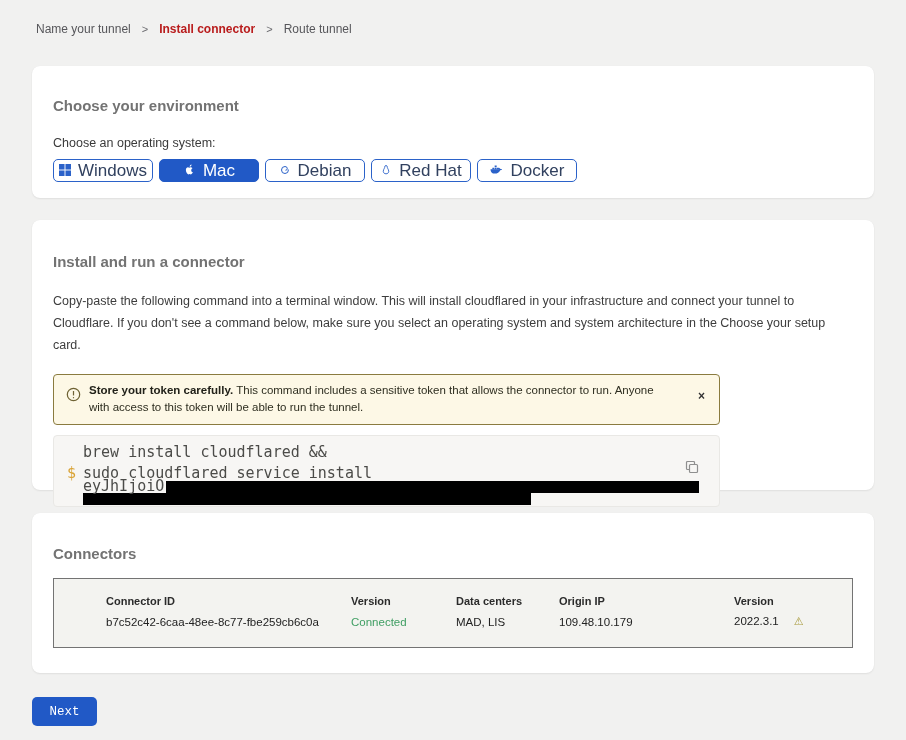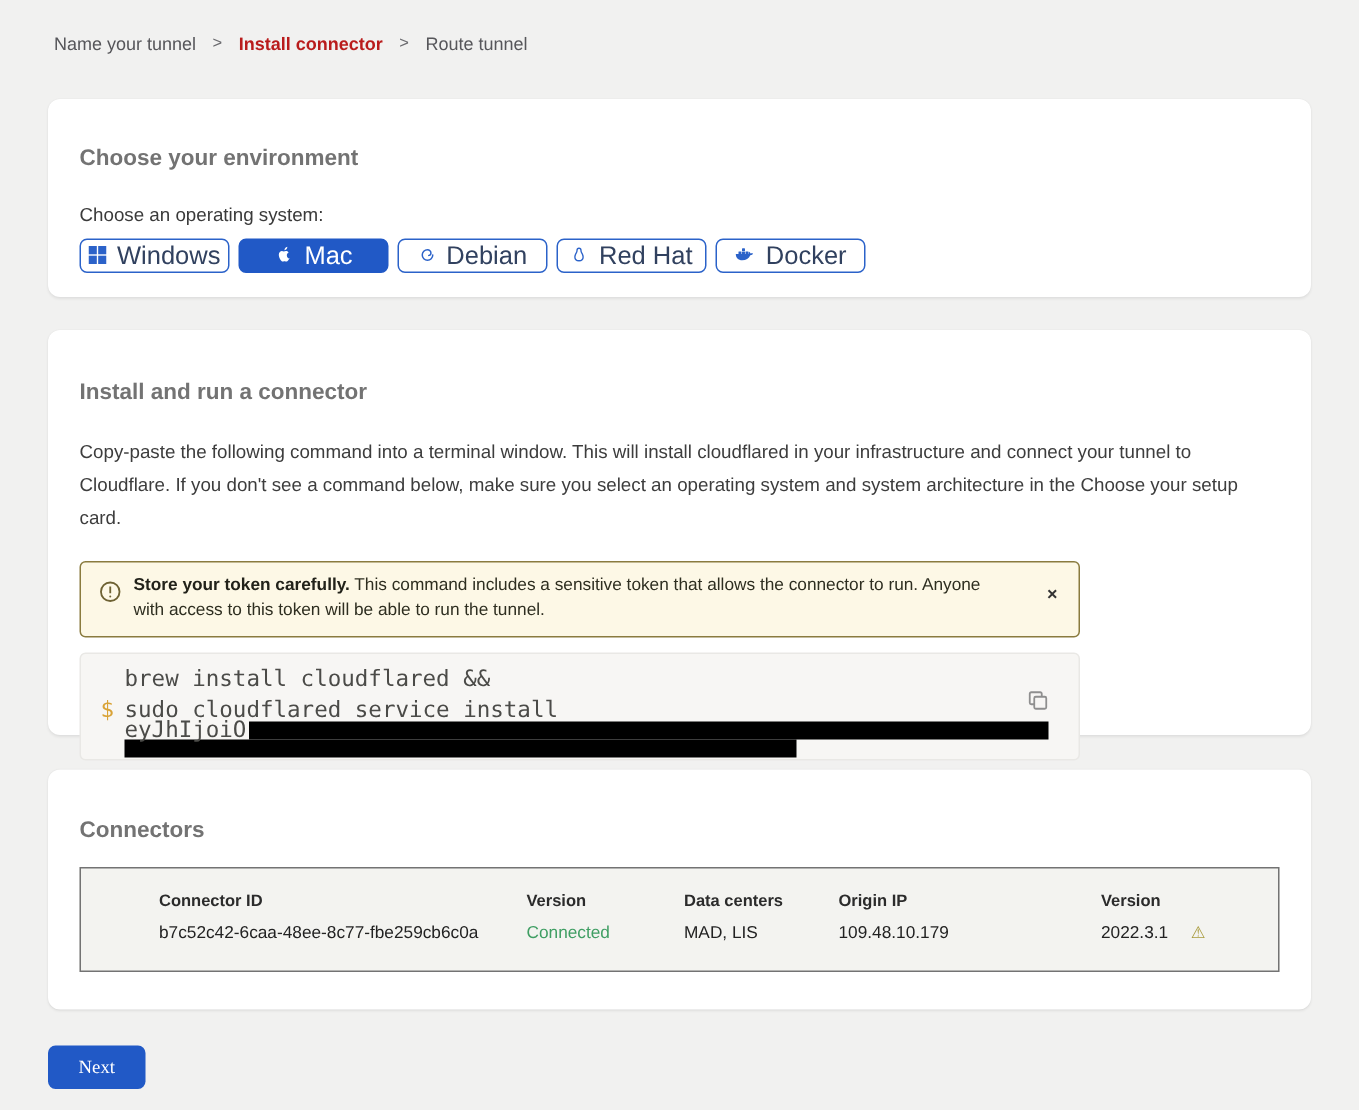--- a/index.html
+++ b/index.html
@@ -99,30 +99,30 @@
     padding:16px 0 0 52px;
   }
   .thead, .trow {
     display:grid;
     grid-template-columns:245px 105px 103px 175px 1fr;
     align-items:center;
   }
   .thead { font-size:11px; font-weight:bold; color:#2b2b2b; }
   .trow { margin-top:8px; font-size:11.5px; color:#222; }
   .status-connected { color:#3f9e63; }
-  .version-cell { display:flex; align-items:center; gap:15px; }
+  .version-cell { display:flex; align-items:flex-start; gap:15px; }
   .warn-glyph { color:#a89a3c; font-size:11px; }
 
   
   .next-btn {
     position:absolute; left:32px; top:697px;
     width:65px; height:29px;
     background:#2159c6; color:#fff;
     border:none; border-radius:5px;
-    font-family:Liberation Serif, serif;
+    font-family:Liberation Mono, monospace;
     font-size:12.5px; cursor:pointer;
   }
 </style>
 </head>
 <body>
 
 <nav class="breadcrumb">
   <span>Name your tunnel</span>
   <span class="sep">&gt;</span>
   <span class="active">Install connector</span>

